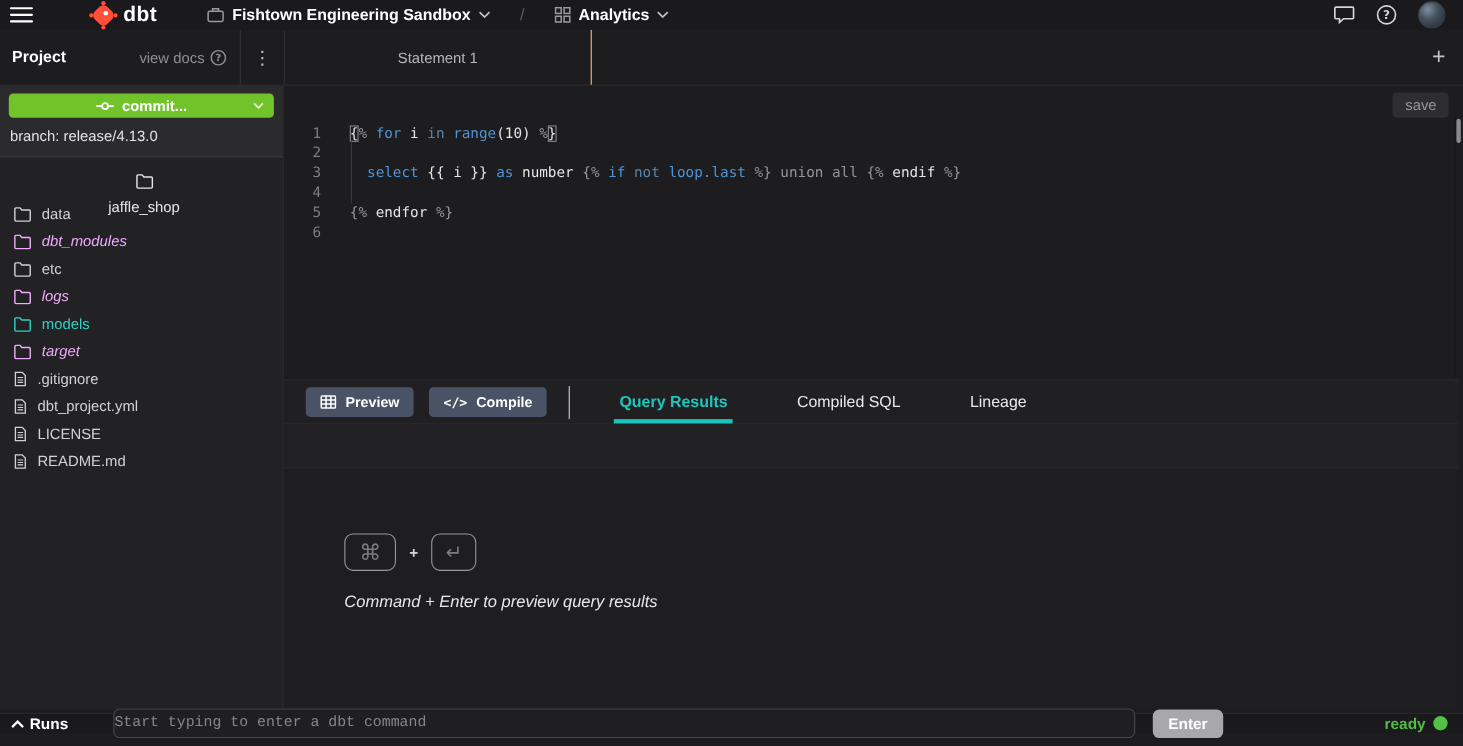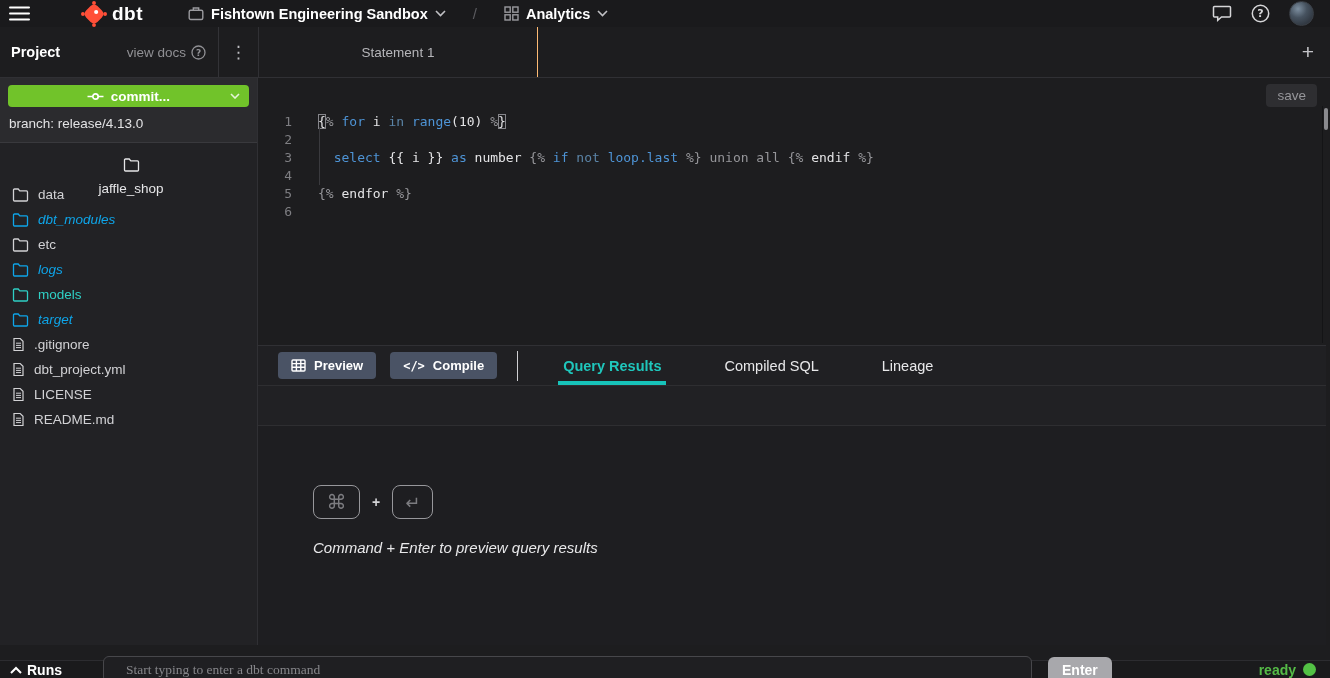--- a/index.html
+++ b/index.html
@@ -43,21 +43,21 @@
   .commit-strip { background:#2b2b2e; border-bottom:1px solid #39393d; padding:7px 8px 0; }
   .commit-btn { height:22px; background:#71c32a; border-radius:4px; position:relative;
                 display:flex; align-items:center; justify-content:center; gap:7px;
                 color:#fff; font-weight:bold; font-size:13.5px; cursor:pointer; }
   .commit-chevron { position:absolute; right:9px; top:50%; transform:translateY(-50%); display:flex; }
   .branch { padding:9px 1px 11px; color:#e2e2e4; font-size:13.5px; }
   .file-tree { padding-top:14px; }
   .tree-item { height:25px; display:flex; align-items:center; gap:9px; padding-left:12px;
                font-size:13.5px; color:#d2d2d5; cursor:pointer; }
   .tree-item.root { padding-left:5px; color:#e6e6e8;flex-direction:column; }
-  .tree-item.italic { color:#0ea5e9; font-style:italic; }
+  .tree-item.italic { color:#f0abfc; font-style:italic; }
   .tree-item.active { color:#2fd0c5; }
   .tree-icon { display:flex; align-items:center; }
 
   
   .editor { position:absolute; top:78px; left:258px; right:0; height:267px; background:#1d1d1f; }
   .save-btn { position:absolute; top:6px; right:13px; background:#2e2e31; color:#96969a;
               font-size:13.5px; padding:4px 11px; border-radius:4px; cursor:pointer; }
   .code-area { position:absolute; top:35px; left:0; right:10px; bottom:0;
                font-family:"DejaVu Sans Mono", monospace; font-size:13px; line-height:18px; }
   .code-line { display:flex; white-space:pre; height:18px; }
@@ -93,27 +93,27 @@
   .shortcut-block { position:absolute; left:55px; top:59px; }
   .keys-row { display:flex; align-items:center; }
   .keycap { width:47px; height:34px; border:1px solid #97979b; border-radius:8px;
             display:flex; align-items:center; justify-content:center; color:#7c7c80;
             font-size:20px; font-family:"DejaVu Sans", sans-serif; }
   .keycap.return { width:41px; font-size:18px; }
   .key-plus { color:#d4d4d7; font-size:14px; font-weight:bold; margin:0 12px; }
   .hint { margin-top:20px; font-style:italic; color:#e8e8ea; font-size:15px; }
 
   
-  .command-bar { position:absolute; left:0; right:0; bottom:0; height:18px; background:#1a1a1c;
+  .command-bar { position:absolute; left:0; right:0; bottom:12px; height:18px; background:#1a1a1c;
                  border-top:1px solid #2c2c30; display:flex; align-items:center; }
   .runs { width:103px; display:flex; align-items:center; gap:5px; padding-left:10px;
           color:#fff; font-weight:bold; font-size:14px; cursor:pointer; }
   .cmd-input { width:929px; height:27px; background:#1f1f22; border:1px solid #47474b;
-               border-radius:6px; color:#ddd; padding:0 22px; font-size:13.5px;
-               font-family:Liberation Serif, serif; outline:none; }
+               border-radius:6px; color:#ddd; padding:0 0; font-size:13.5px;
+               font-family:Liberation Mono, monospace; outline:none; }
   .cmd-input::placeholder { color:#86868a; }
   .enter-btn { margin-left:16px; background:#a8a8ac; color:#fff; font-weight:bold; font-size:14px;
                padding:5px 14px; border-radius:6px; border:none; cursor:pointer;
                font-family:"Liberation Sans", sans-serif; }
   .status { margin-left:auto; margin-right:14px; display:flex; align-items:center; gap:7px;
             color:#55bb47; font-weight:bold; font-size:14px; }
   .status-dot { width:13px; height:13px; border-radius:50%; background:#53c145; }
 </style>
 </head>
 <body>

